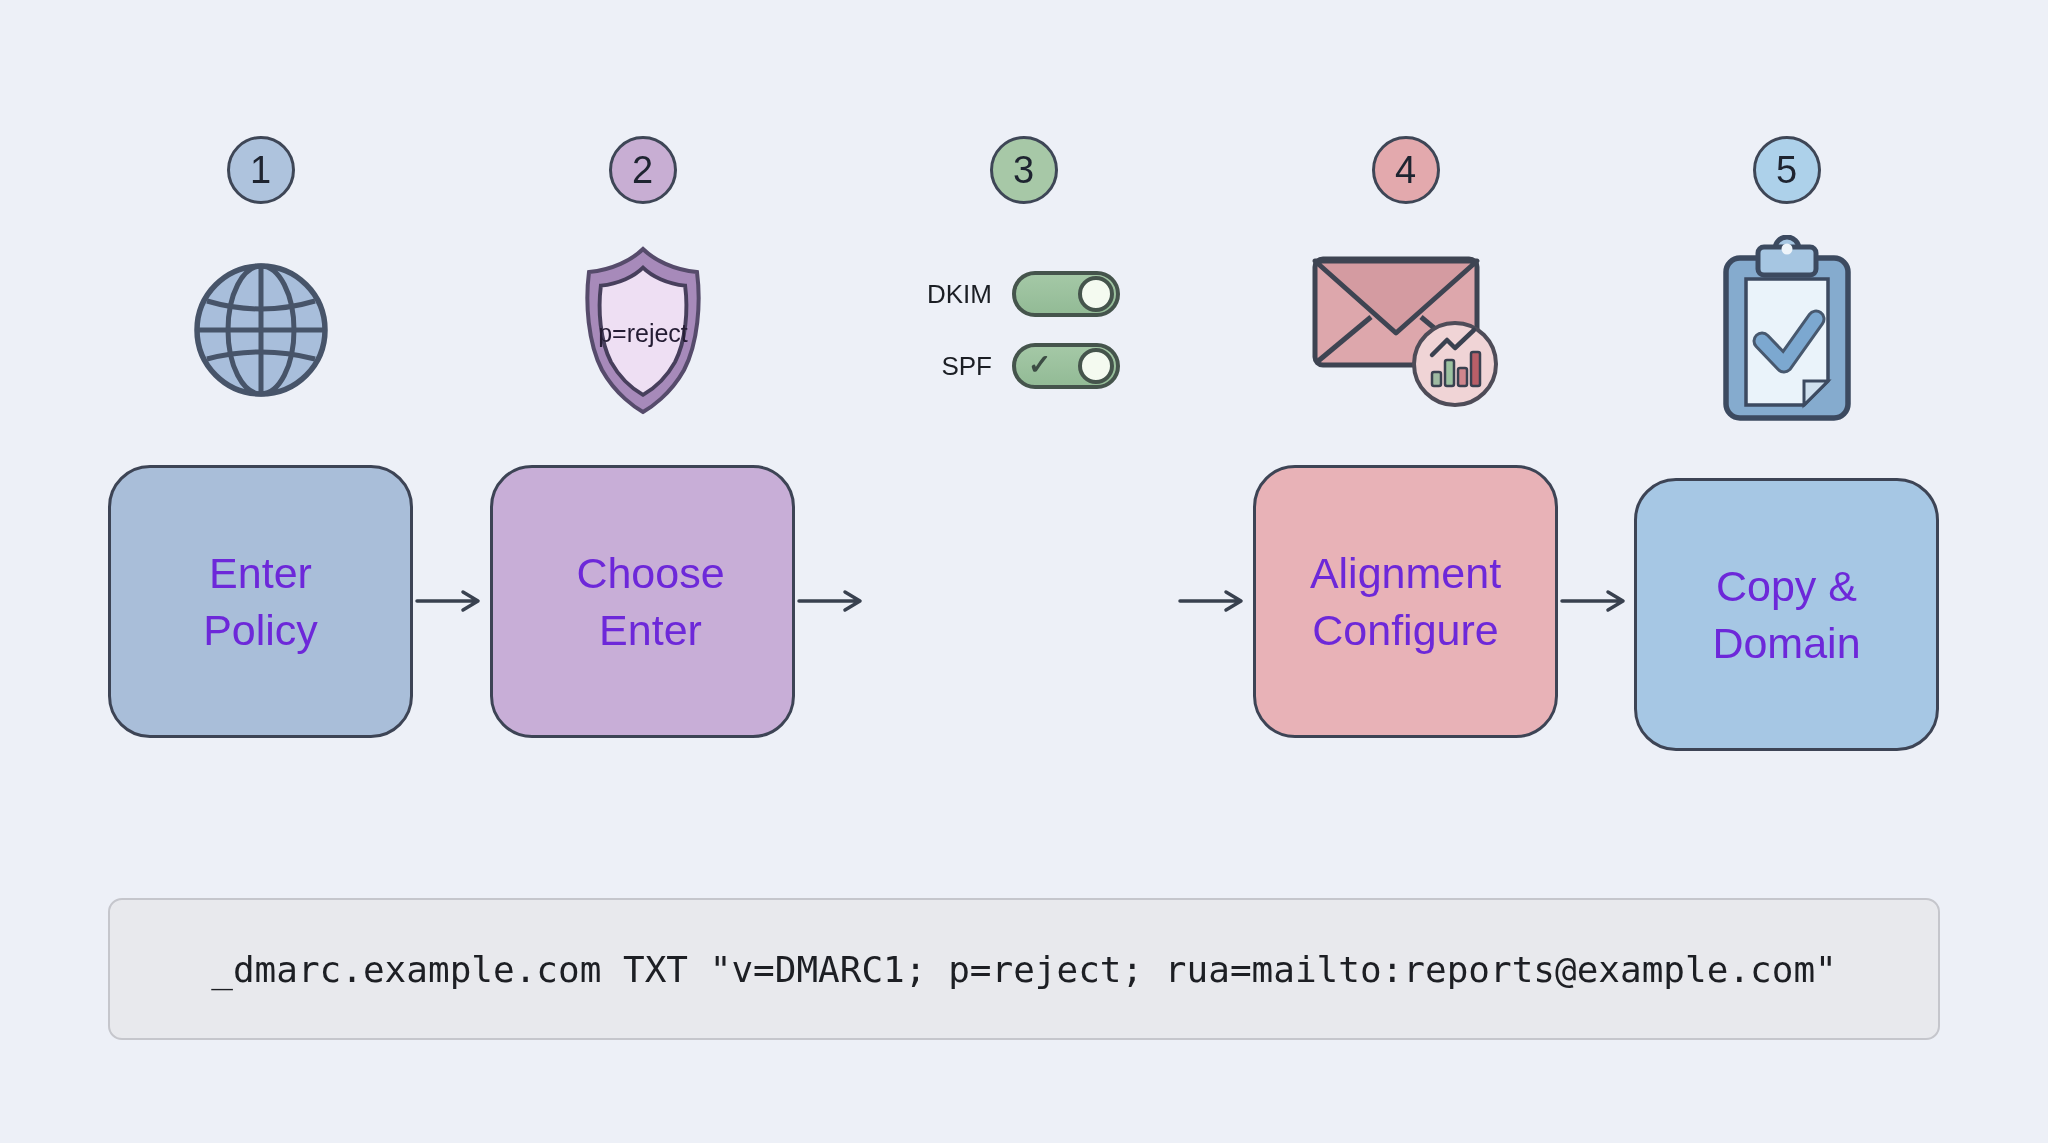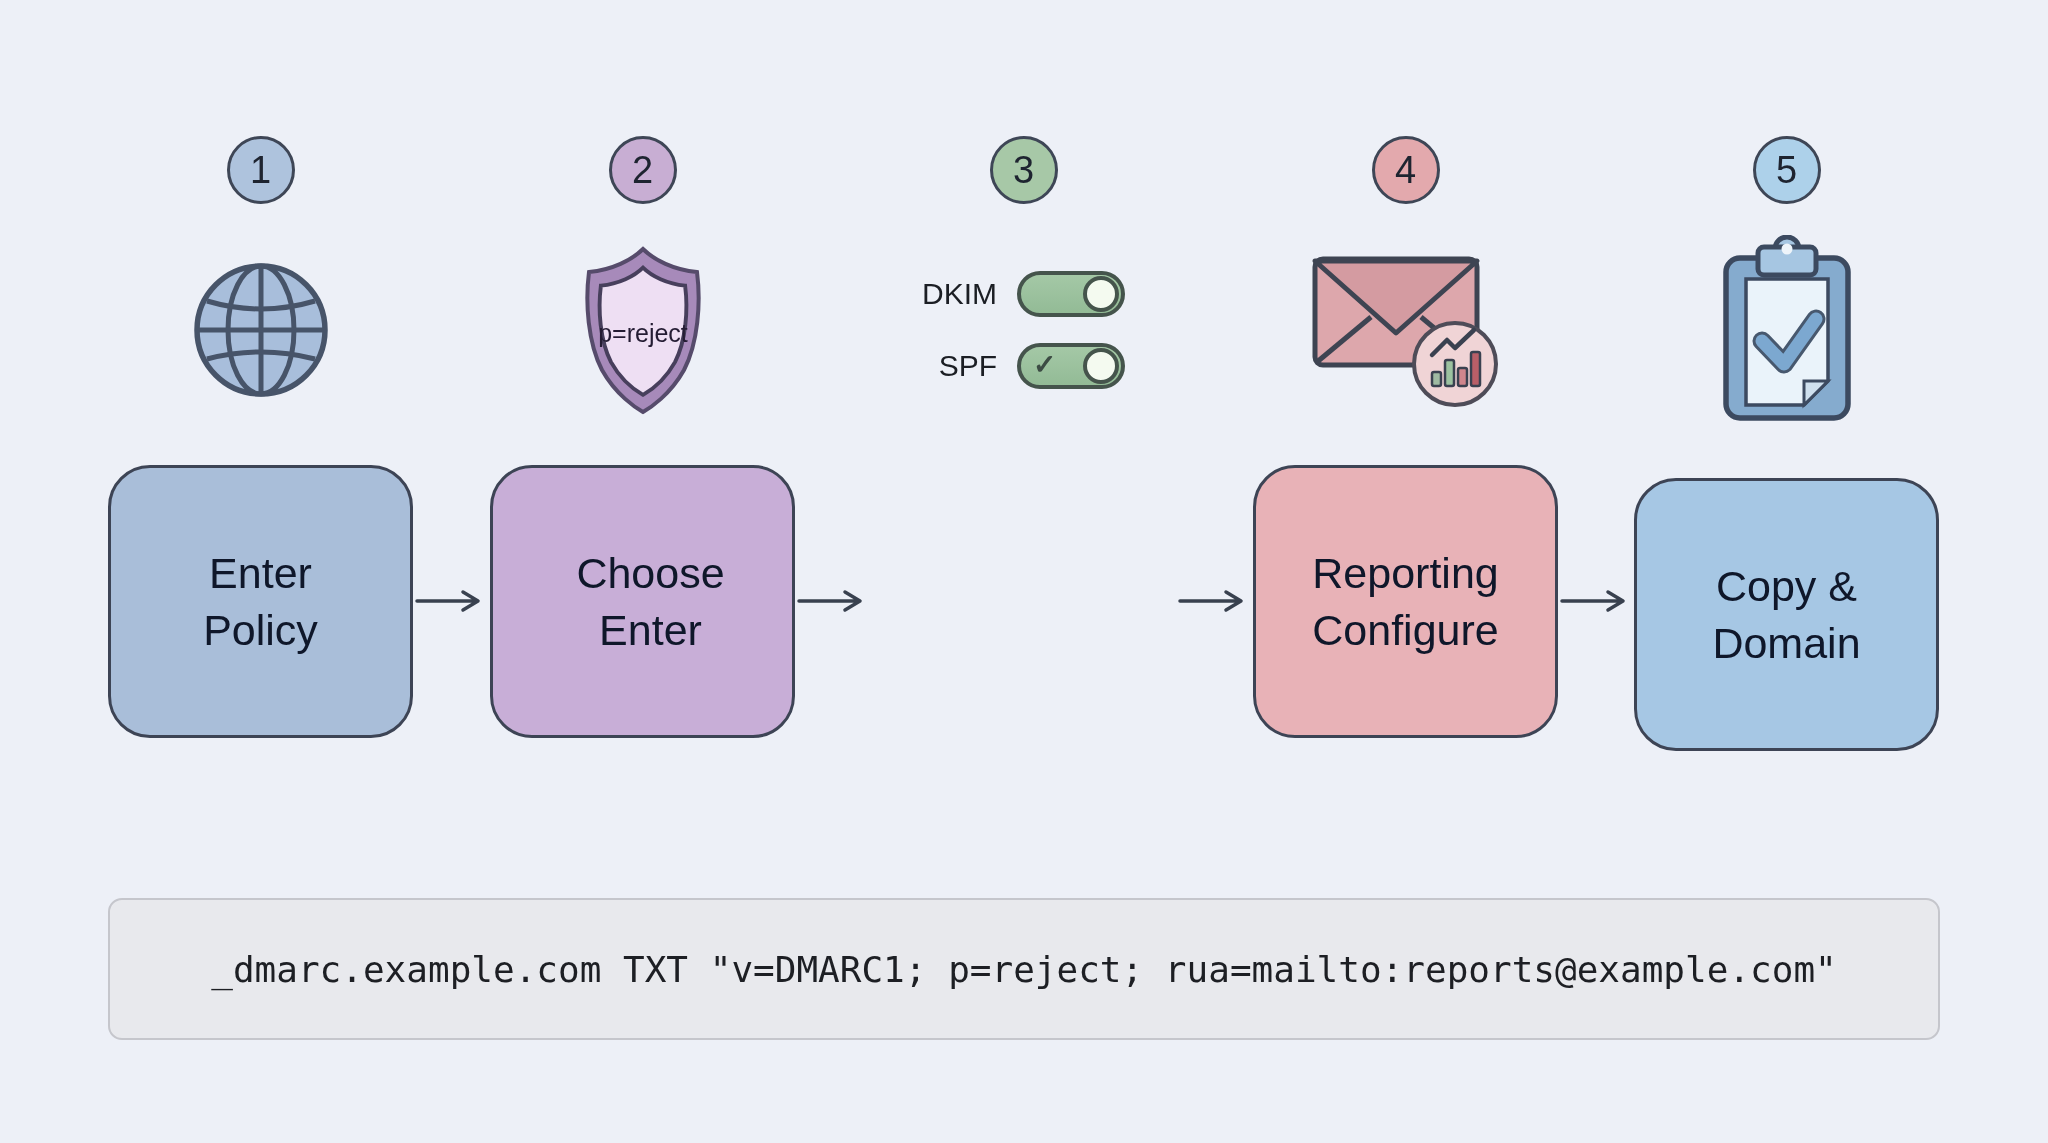--- a/index.html
+++ b/index.html
@@ -19,36 +19,36 @@
     display:flex;align-items:center;justify-content:center;
     font-size:38px;color:#1e2430;
   }
   .icon-band{height:200px;margin-top:26px;width:100%;
     display:flex;align-items:center;justify-content:center;}
 
   .step-box{
     margin-top:35px;width:305px;height:273px;box-sizing:border-box;
     border:3px solid #3d4455;border-radius:42px;
     display:flex;align-items:center;justify-content:center;text-align:center;
-    font-size:43px;line-height:57px;color:#0f172a;
+    font-size:43px;line-height:57px;color:#6d28d9;
   }
 
   .arrow{position:absolute;top:587px;width:72px;height:28px;}
   .arrow1{left:415px;} .arrow2{left:797px;} .arrow3{left:1178px;} .arrow4{left:1560px;}
 
   .code-block{
     position:absolute;left:108px;top:898px;width:1832px;height:142px;box-sizing:border-box;
     background:#e8e9ed;border:2px solid #c5c6cc;border-radius:14px;
     display:flex;align-items:center;justify-content:center;
     font-family:"DejaVu Sans Mono", monospace;font-size:36px;color:#1d1f24;white-space:pre;
   }
 
   
   .toggles{display:grid;grid-template-columns:auto auto;column-gap:20px;row-gap:26px;align-items:center;}
-  .toggle-label{font-size:30px;color:#1b1e24;justify-self:end;}
+  .toggle-label{font-size:26px;color:#1b1e24;justify-self:end;}
   .switch{position:relative;width:108px;height:46px;border-radius:24px;box-sizing:border-box;
     background:linear-gradient(180deg,#a4c8a6,#93bb96);border:4px solid #45544c;}
   .knob{position:absolute;right:2px;top:50%;transform:translateY(-50%);
     width:36px;height:36px;border-radius:50%;box-sizing:border-box;
     background:#f4faf0;border:4px solid #45544c;}
   .check-glyph{position:absolute;left:12px;top:50%;transform:translateY(-54%);
     font-size:28px;color:#3c4c44;font-weight:bold;}
 </style>
 </head>
 <body>
@@ -130,21 +130,21 @@
         <circle cx="149" cy="113" r="41" fill="#f0d4d6" stroke="#4e4c58" stroke-width="4"></circle>
         <path d="M126,104 L141,89 L149,97 L168,79" fill="none" stroke="#3a4150" stroke-width="4.5" stroke-linecap="round" stroke-linejoin="round"></path>
         <rect x="126" y="121" width="9" height="14" rx="2" fill="#9fbaa2" stroke="#3a4150" stroke-width="2.5"></rect>
         <rect x="139" y="109" width="9" height="26" rx="2" fill="#9cc2a0" stroke="#3a4150" stroke-width="2.5"></rect>
         <rect x="152" y="117" width="9" height="18" rx="2" fill="#cf868d" stroke="#3a4150" stroke-width="2.5"></rect>
         <rect x="165" y="101" width="9" height="34" rx="2" fill="#b95f68" stroke="#3a4150" stroke-width="2.5"></rect>
       </svg>
     </div>
     <div class="step-box" style="background: rgb(232, 178, 183);">
       <div>
-        <span>Reporting</span><br>
+        <span>Alignment</span><br>
         <span>Configure</span>
       </div>
     </div>
   </div>
 
   <div class="col col5">
     <div class="step-circle" style="background: rgb(173, 209, 234);">
       <span>5</span>
     </div>
     <div class="icon-band">

